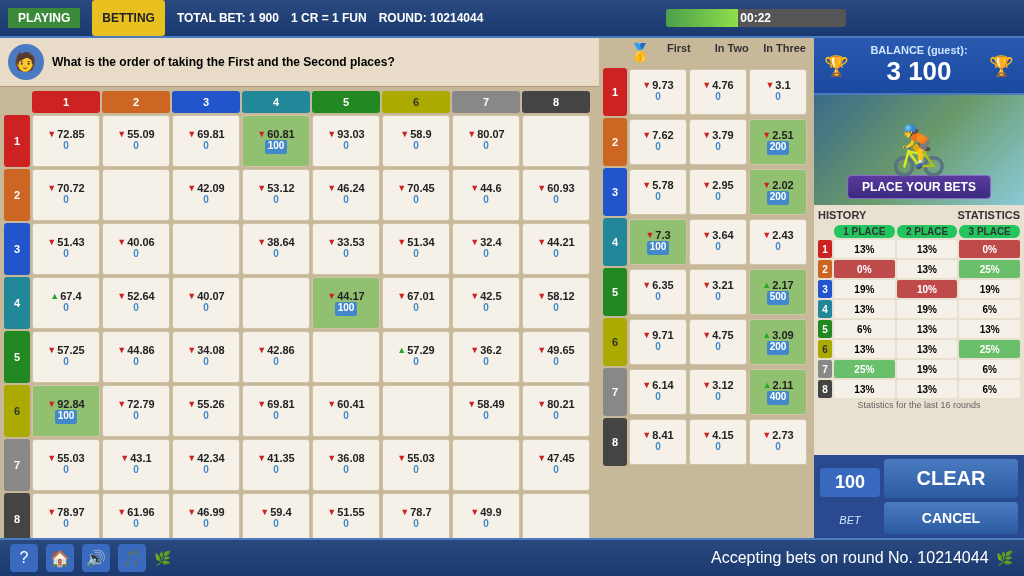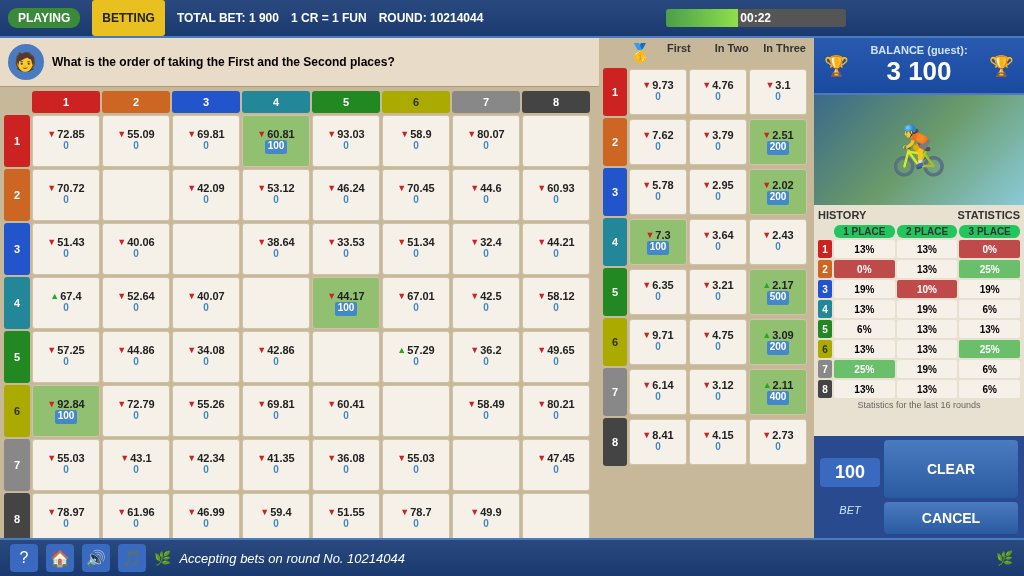--- a/index.html
+++ b/index.html
@@ -6,21 +6,21 @@
     body { width: 1024px; height: 576px; overflow: hidden; background: #1a1a2e; }
 
     
     .top-bar {
       display: flex; align-items: center; height: 38px;
       background: linear-gradient(180deg, #2a4a7f 0%, #1a3a6f 100%);
       border-bottom: 2px solid #4a7abf; padding: 0 8px; gap: 12px;
     }
     .top-playing {
       background: #3a8a3a; color: #fff; font-weight: bold; font-size: 12px;
-      padding: 3px 10px; border-radius: 9px;
+      padding: 3px 10px; border-radius: 1px;
     }
     .top-betting {
       background: #e8c020; color: #222; font-weight: bold; font-size: 12px;
       padding: 11px 10px; border-radius: 3px;
     }
     .top-info { color: #fff; font-size: 12px; font-weight: bold; }
     .top-timer-container { flex: 1; display: flex; justify-content: center; align-items: center; }
     .top-timer-bar { width: 180px; height: 18px; background: #555; border-radius: 3px; overflow: hidden; position: relative; }
     .top-timer-fill { height: 100%; background: linear-gradient(90deg, #4a9f4a, #8fdf4a); width: 40%; }
     .top-timer-text { position: absolute; top: 0; left: 0; right: 0; bottom: 0; display: flex; align-items: center; justify-content: center; color: #fff; font-size: 12px; font-weight: bold; }
@@ -127,41 +127,41 @@
       display: flex; gap: 4px; padding: 4px 6px; background: #2a4a8f; align-items: center;
     }
     .bet-amount-box {
       background: #3a6abf; color: #fff; font-size: 18px; font-weight: bold;
       padding: 4px 12px; border-radius: 4px; min-width: 60px; text-align: center;
     }
     .bet-label { color: #cce4ff; font-size: 11px; text-align: left; margin-top: 17px; font-style: italic; }
     .bet-amount-col { display: flex; flex-direction: column; align-items: center; }
     .btn-clear {
       flex: 1; background: linear-gradient(180deg, #4a7abf, #2a5a9f); color: #fff;
-      font-size: 14px; font-weight: bold; padding: 21px 4px; border-radius: 4px;
+      font-size: 20px; font-weight: bold; padding: 8px 4px; border-radius: 4px;
       border: none; cursor: pointer; text-align: center;
     }
     .btn-cancel {
       flex: 1; background: linear-gradient(180deg, #4a7abf, #2a5a9f); color: #fff;
       font-size: 14px; font-weight: bold; padding: 8px 4px; border-radius: 4px;
       border: none; cursor: pointer; text-align: center;
     }
     .btn-col { display: flex; flex-direction: column; gap: 4px; flex: 1; }
 
     
     .bottom-bar {
       height: 38px; background: linear-gradient(180deg, #2a4a7f 0%, #1a3a6f 100%);
       display: flex; align-items: center; gap: 8px; padding: 0 10px;
       border-top: 2px solid #4a7abf;
     }
     .bottom-icon-btn {
       width: 28px; height: 28px; background: #3a6abf; border-radius: 4px;
       display: flex; align-items: center; justify-content: center; color: #fff; font-size: 16px; cursor: pointer;
     }
-    .bottom-status { flex: 1; text-align: left; color: #fff; font-size: 13px; font-style: italic; }
+    .bottom-status { flex: 1; text-align: right; color: #fff; font-size: 16px; }
     .laurel { color: #e8c840; font-size: 14px; }
   </style>
 </head>
 <body>
 
 <div class="top-bar">
   <span class="top-playing">PLAYING</span>
   <span class="top-betting">BETTING</span>
   <span class="top-info">TOTAL BET:  1 900</span>
   <span class="top-info">1 CR = 1 FUN</span>
@@ -835,20 +835,21 @@
           <div class="balance-title">BALANCE (guest):</div>
           <div class="balance-amount">3 100</div>
         </div>
         <span class="trophy">🏆</span>
       </div>
     </div>
 
     <div class="race-image">
       <div class="race-image-bg"></div>
       <span class="cyclist">🚴</span>
+      <div class="place-bets-btn">PLACE YOUR BETS</div>
     </div>
 
     <div class="history-stats">
       <div class="hs-header">
         <span>HISTORY</span>
         <span>STATISTICS</span>
       </div>
       <div class="hs-col-headers">
         <div class="hs-col-h">1 PLACE</div>
         <div class="hs-col-h">2 PLACE</div>

